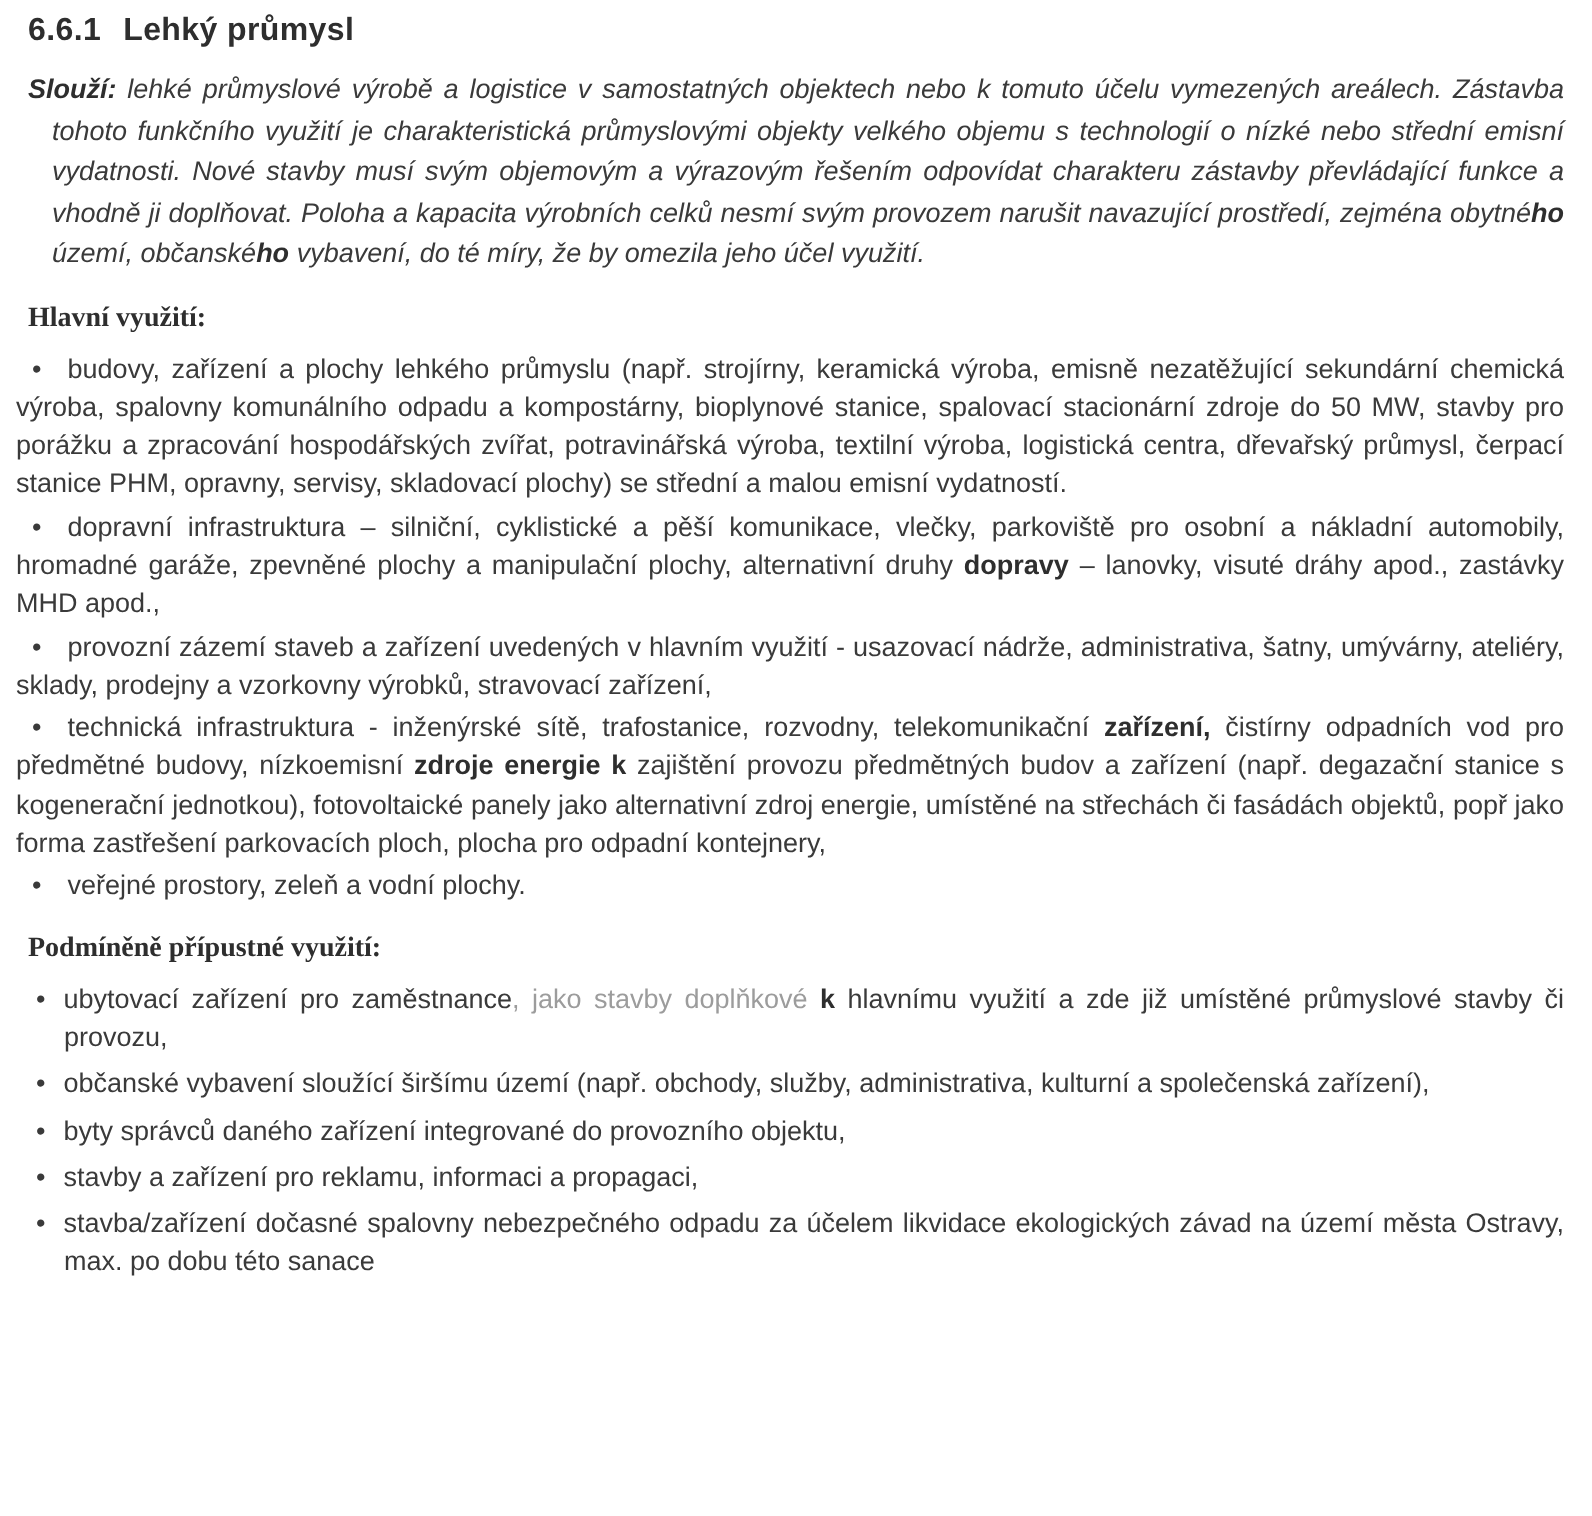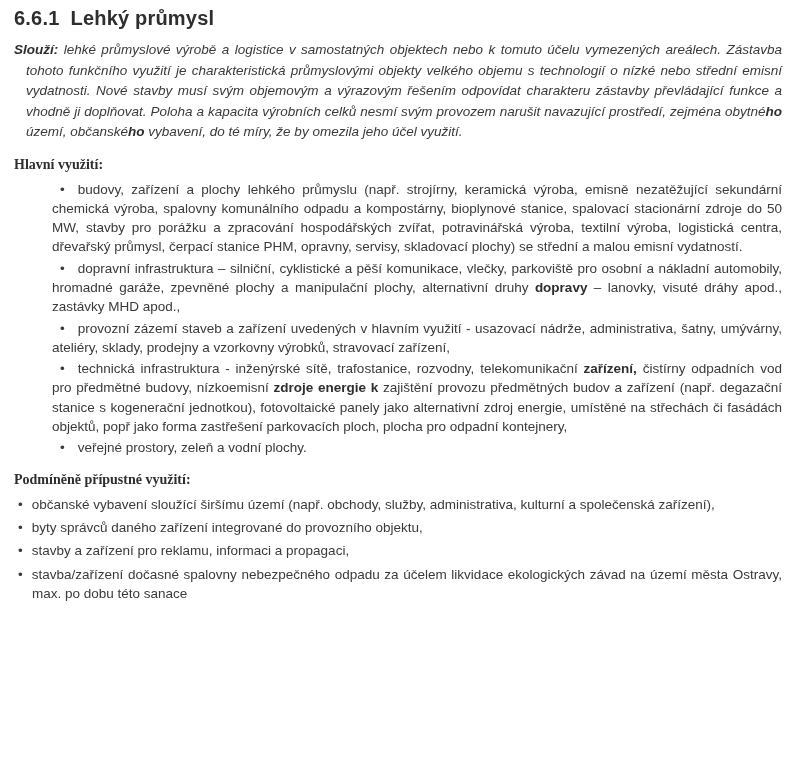--- a/index.html
+++ b/index.html
@@ -12,21 +12,21 @@
     height: 758px;
     box-sizing: border-box;
     padding: 5px 14px 0 8px;
     background: #ffffff;
     font-family: "Liberation Sans", "DejaVu Sans", sans-serif;
     color: #3a3a3a;
     font-size: 13.5px;
     overflow: hidden;
   }
   .doc-heading {
-    font-size: 20px;
+    font-size: 16px;
     font-weight: bold;
     color: #2e2e2e;
     margin: 2px 0 10px 6px;
     letter-spacing: 0.2px;
   }
   .doc-heading .heading-title { margin-left: 11px; }
   .intro {
     margin: 0 0 4px 18px;
     text-indent: -12px;
     text-align: justify;
@@ -40,21 +40,20 @@
     margin: 14px 0 7px 6px;
     font-family: Liberation Serif, serif;
   }
   p.bullet {
     margin: 0 0 2px 0;
     text-align: justify;
     line-height: 19.3px;
   }
   p.bullet-flush {
     text-indent: 8px;
-    margin-left: 44px;
   }
   p.bullet-flush .dot { margin-right: 13px; }
   p.bullet-hang {
     margin-left: 24px;
     text-indent: -14px;
     margin-bottom: 4px;
   }
   p.bullet-hang .dot { margin-right: 9px; }
   .dot {
     display: inline;
@@ -80,19 +79,20 @@
 
   <div class="section">
     <p class="bullet bullet-flush"><span class="dot">•</span><span><span>dopravní infrastruktura – silniční, cyklistické a pěší komunikace, vlečky, parkoviště pro osobní a nákladní automobily, hromadné garáže, zpevněné plochy a manipulační plochy, alternativní druhy </span><span class="run-bold">dopravy</span><span> – lanovky, visuté dráhy apod., zastávky MHD apod.,</span></span></p>
     <p class="bullet bullet-flush"><span class="dot">•</span><span><span>provozní zázemí staveb a zařízení uvedených v hlavním využití - usazovací nádrže, administrativa, šatny, umývárny, ateliéry, sklady, prodejny a vzorkovny výrobků, stravovací zařízení,</span></span></p>
     <p class="bullet bullet-flush"><span class="dot">•</span><span><span>technická infrastruktura - inženýrské sítě, trafostanice, rozvodny, telekomunikační </span><span class="run-bold">zařízení,</span><span> čistírny odpadních vod pro předmětné budovy, nízkoemisní </span><span class="run-bold">zdroje energie k</span><span> zajištění provozu předmětných budov a zařízení (např.  degazační stanice s kogenerační jednotkou), fotovoltaické panely jako alternativní zdroj energie, umístěné na střechách či fasádách objektů, popř jako forma zastřešení parkovacích ploch, plocha pro odpadní kontejnery,</span></span></p>
     <p class="bullet bullet-flush"><span class="dot">•</span><span><span>veřejné prostory, zeleň a vodní plochy.</span></span></p>
   </div>
 
   <div class="section">
     <div class="section-title">Podmíněně přípustné využití:</div>
+    <p class="bullet bullet-hang"><span class="dot">•</span><span><span>ubytovací zařízení pro zaměstnance</span><span style="color: rgb(156, 156, 156);">, jako stavby doplňkové </span><span class="run-bold">k</span><span> hlavnímu využití a zde již umístěné průmyslové stavby či provozu,</span></span></p>
     <p class="bullet bullet-hang"><span class="dot">•</span><span><span>občanské vybavení sloužící širšímu území (např. obchody, služby, administrativa, kulturní a společenská zařízení),</span></span></p>
     <p class="bullet bullet-hang"><span class="dot">•</span><span><span>byty správců daného zařízení integrované do provozního objektu,</span></span></p>
     <p class="bullet bullet-hang"><span class="dot">•</span><span><span>stavby a zařízení pro reklamu, informaci a propagaci,</span></span></p>
     <p class="bullet bullet-hang"><span class="dot">•</span><span><span>stavba/zařízení dočasné spalovny nebezpečného odpadu za účelem likvidace ekologických závad na území města Ostravy, max. po dobu této sanace</span></span></p>
   </div>
 
 </div>
 
 </body></html>

